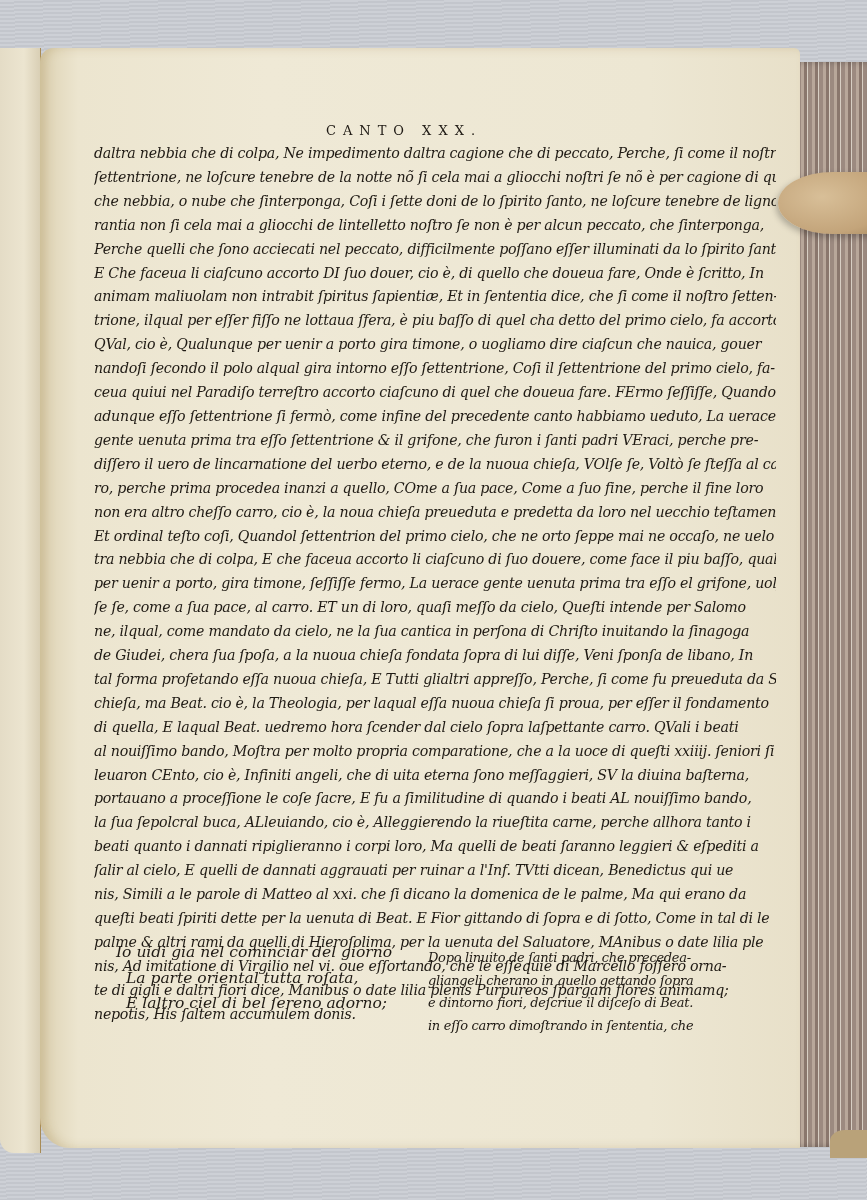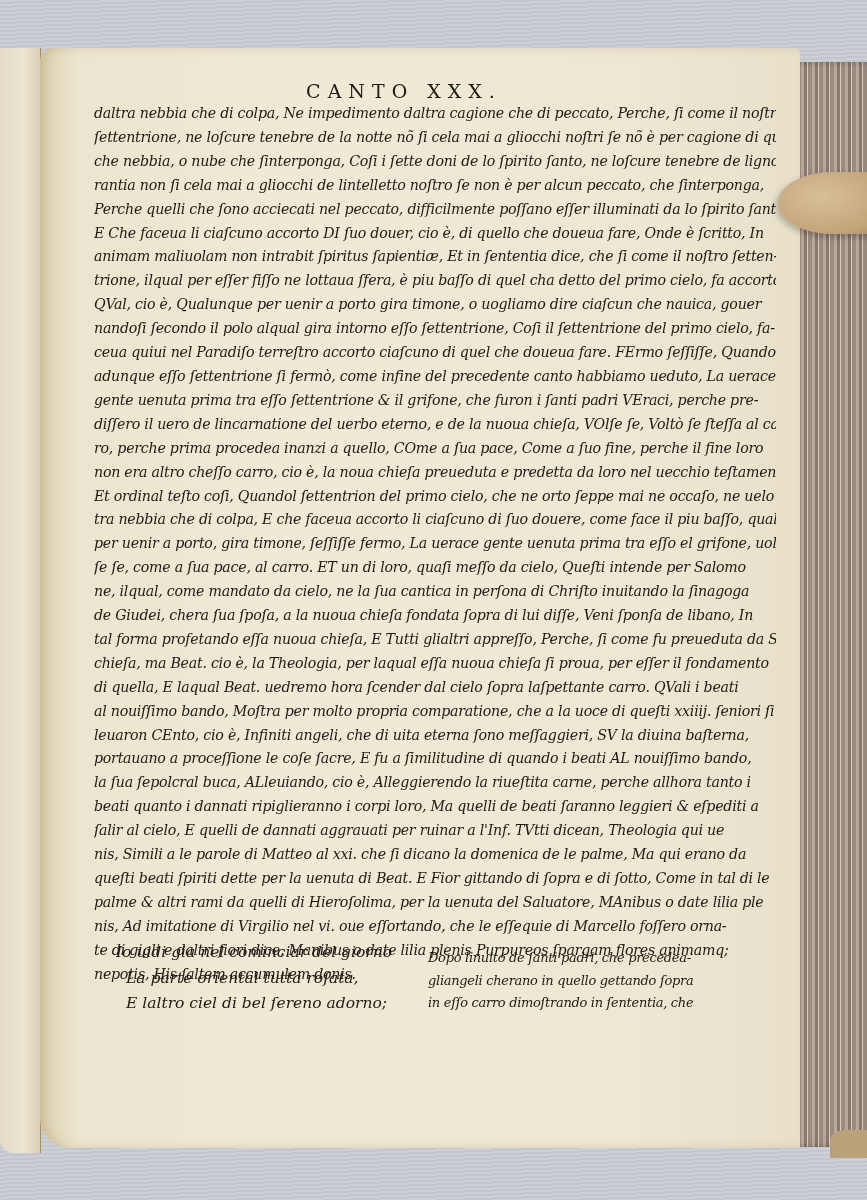--- a/index.html
+++ b/index.html
@@ -36,22 +36,22 @@
     position: absolute; left: 830px; top: 1130px; width: 37px; height: 28px;
     background: #b9a279; border-radius: 40% 0 0 0;
   }
   .content {
     position: absolute; left: 94px; top: 78px; width: 690px;
     color: #1f1a14;
     font-family: "DejaVu Serif", serif;
     font-style: italic;
   }
   .heading {
-    text-align: center; font-style: normal; font-size: 19px; letter-spacing: 7px;
-    margin-left: 80px; width: 460px; line-height: 26px; margin-bottom: -2px;
+    text-align: center; font-style: normal; font-size: 13px; letter-spacing: 7px;
+    margin-left: 80px; width: 460px; line-height: 26px; margin-bottom: -2px; margin-top: 40px;
   }
   .body-line {
     font-size: 14.2px; line-height: 23.9px; white-space: nowrap; letter-spacing: -0.25px;
     width: 682px; overflow: hidden;
   }
   .bottom {
     position: absolute; left: 104px; top: 940px; width: 680px;
     font-style: italic; color: #1f1a14; font-family: "DejaVu Serif", serif;
   }
   .verse { position: absolute; left: 12px; top: 0; width: 300px; }
@@ -95,34 +95,35 @@
       <div class="body-line">ne, ilqual, come mandato da cielo, ne la ſua cantica in perſona di Chriſto inuitando la ſinagoga</div>
       <div class="body-line">de Giudei, chera ſua ſpoſa, a la nuoua chieſa fondata ſopra di lui diſſe, Veni ſponſa de libano, In</div>
       <div class="body-line">tal forma profetando eſſa nuoua chieſa, E Tutti glialtri appreſſo, Perche, ſi come fu preueduta da Sa</div>
       <div class="body-line">chieſa, ma Beat. cio è, la Theologia, per laqual eſſa nuoua chieſa ſi proua, per eſſer il fondamento</div>
       <div class="body-line">di quella, E laqual Beat. uedremo hora ſcender dal cielo ſopra laſpettante carro.    QVali i beati</div>
       <div class="body-line">al nouiſſimo bando, Moſtra per molto propria comparatione, che a la uoce di queſti xxiiij. ſeniori ſi</div>
       <div class="body-line">leuaron CEnto, cio è, Infiniti angeli, che di uita eterna ſono meſſaggieri, SV la diuina baſterna,</div>
       <div class="body-line">portauano a proceſſione le coſe ſacre, E fu a ſimilitudine di quando i beati AL nouiſſimo bando,</div>
       <div class="body-line">la ſua ſepolcral buca, ALleuiando, cio è, Alleggierendo la riueſtita carne, perche allhora tanto i</div>
       <div class="body-line">beati quanto i dannati ripiglieranno i corpi loro, Ma quelli de beati ſaranno leggieri &amp; eſpediti a</div>
-      <div class="body-line">ſalir al cielo, E quelli de dannati aggrauati per ruinar a l'Inf.    TVtti dicean, Theologia qui ue</div>
+      <div class="body-line">ſalir al cielo, E quelli de dannati aggrauati per ruinar a l'Inf.    TVtti dicean, Benedictus qui ue</div>
       <div class="body-line">nis, Simili a le parole di Matteo al xxi. che ſi dicano la domenica de le palme, Ma qui erano da</div>
       <div class="body-line">queſti beati ſpiriti dette per la uenuta di Beat. E Fior gittando di ſopra e di ſotto, Come in tal di le</div>
       <div class="body-line">palme &amp; altri rami da quelli di Hieroſolima, per la uenuta del Saluatore, MAnibus o date lilia ple</div>
       <div class="body-line">nis, Ad imitatione di Virgilio nel vi. oue eſſortando, che le eſſequie di Marcello foſſero orna-</div>
       <div class="body-line">te di gigli e daltri fiori dice, Manibus o date lilia plenis Purpureos ſpargam flores animamq;</div>
       <div class="body-line">nepotis, His ſaltem accumulem donis.</div>
     </div>
 </div>
 
 <div class="bottom">
   <div class="verse" id="verse">
       <div class="verse-line">Io uidi gia nel cominciar del giorno</div>
       <div class="verse-line indent">La parte oriental tutta roſata,</div>
       <div class="verse-line indent">E laltro ciel di bel ſereno adorno;</div>
     </div>
   <div class="commentary" id="commentary">
       <div class="comm-line">Dopo linuito de ſanti padri, che precedea-</div>
       <div class="comm-line">gliangeli cherano in quello gettando ſopra</div>
+      <div class="comm-line">e dintorno fiori, deſcriue il diſceſo di Beat.</div>
       <div class="comm-line">in eſſo carro dimoſtrando in ſententia, che</div>
     </div>
 </div>
 
 </body></html>

